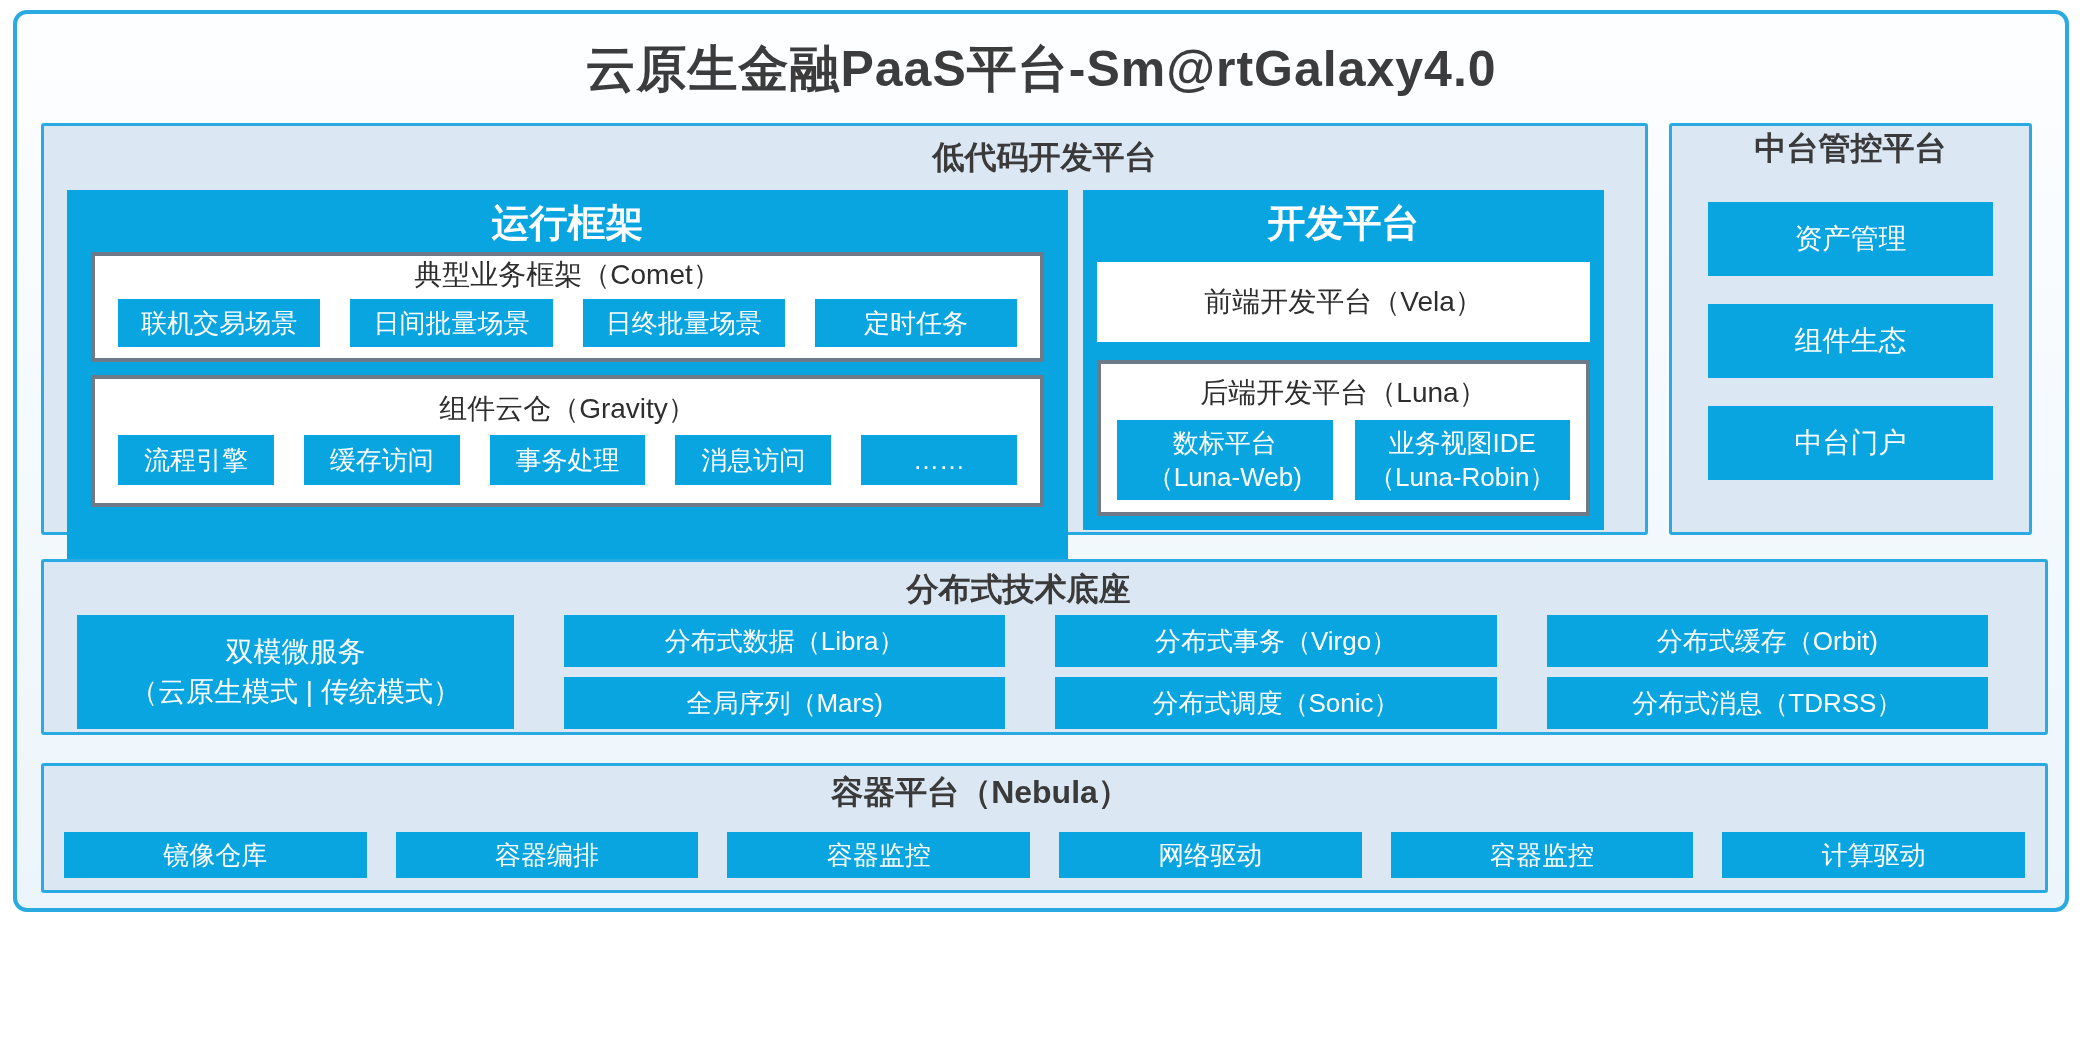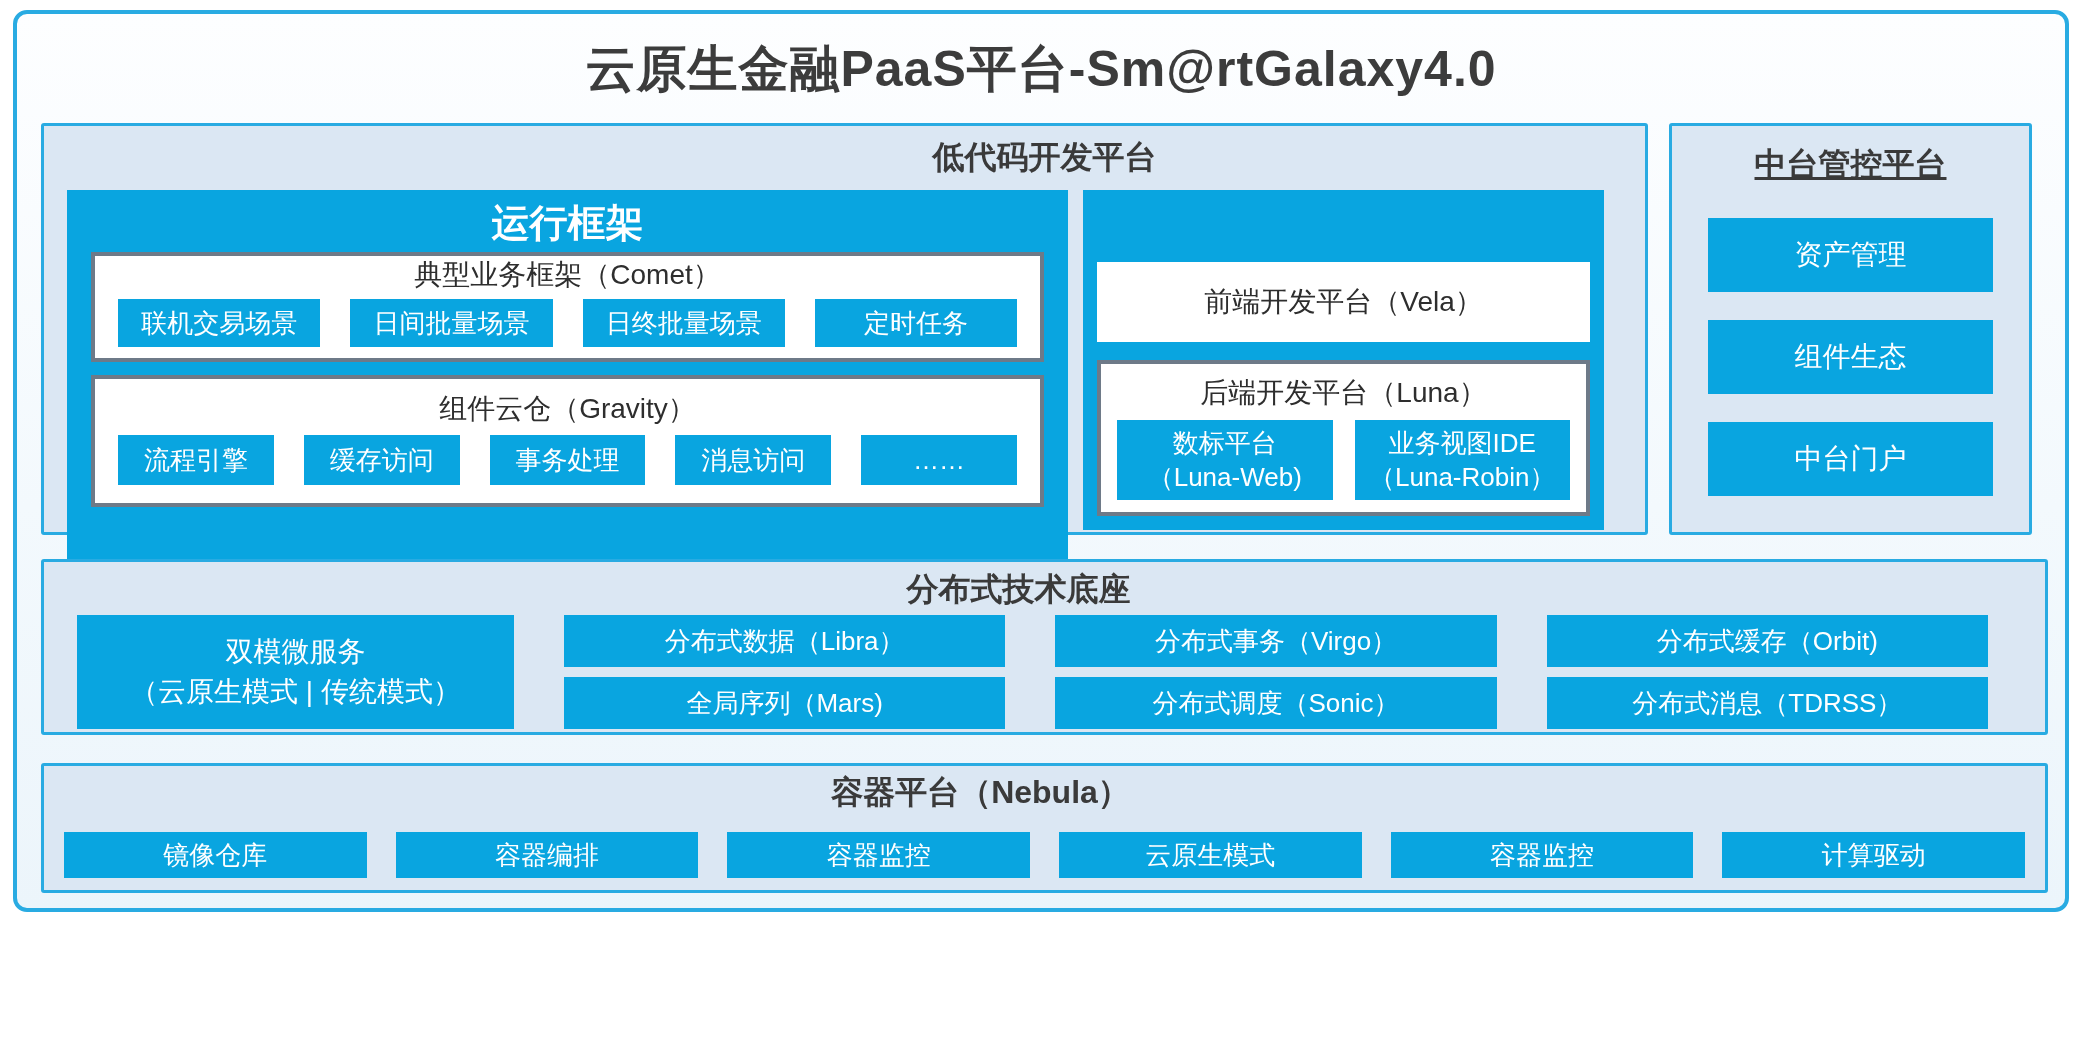--- a/index.html
+++ b/index.html
@@ -12,21 +12,21 @@
     background:linear-gradient(180deg,#fdfeff 0%,#f3f9fd 55%,#ecf5fb 100%);}
   .main-title{margin-top:22px;text-align:center;font-size:50px;font-weight:700;color:#3c3c3c;letter-spacing:1px;}
 
   
   .panel{position:absolute;box-sizing:border-box;background:#dbe7f3;border:3px solid #29abe2;border-radius:3px;}
   .panel-head{font-size:32px;font-weight:700;color:#3a3a3a;text-align:center;line-height:44px;}
 
   .lowcode{left:24px;top:109px;width:1607px;height:412px;}
   .lowcode .panel-head{margin-top:9px;transform:translateX(200px);}
   .midctrl{left:1652px;top:109px;width:363px;height:412px;}
-  .midctrl .panel-head{padding-top:16px;text-decoration:underline;}
+  .midctrl .panel-head{}
   .dist{left:24px;top:545px;width:2007px;height:176px;}
   .dist .panel-head{margin-top:5px;transform:translateX(-26px);}
   .containerp{left:24px;top:749px;width:2007px;height:130px;}
   .containerp .panel-head{padding-top:4px;transform:translateX(-64px);}
   .blue-panel{position:absolute;background:#09a5e0;}
   .runtime{left:23px;top:64px;width:1001px;height:404px;}
   .dev{left:1039px;top:64px;width:521px;height:340px;}
   .blue-title{color:#ffffff;font-size:38px;font-weight:700;text-align:center;padding-top:10px;line-height:46px;}
 
   
@@ -102,20 +102,21 @@
             <div class="btn">流程引擎</div>
             <div class="btn">缓存访问</div>
             <div class="btn">事务处理</div>
             <div class="btn">消息访问</div>
             <div class="btn">……</div>
           </div>
         </div>
       </div>
 
       <div class="blue-panel dev">
+        <div class="blue-title">开发平台</div>
 
         <div class="white-box vela">
           <div class="box-title">前端开发平台（Vela）</div>
         </div>
 
         <div class="white-box bordered luna">
           <div class="box-title">后端开发平台（Luna）</div>
           <div class="btn-row luna-row">
             <div class="btn">
               <span>数标平台</span>
@@ -158,21 +159,21 @@
         </div>
       </div>
     </div>
 
     <div class="panel containerp">
       <div class="panel-head">容器平台（Nebula）</div>
       <div class="btn-row container-row">
         <div class="btn">镜像仓库</div>
         <div class="btn">容器编排</div>
         <div class="btn">容器监控</div>
-        <div class="btn">云原生模式</div>
+        <div class="btn">网络驱动</div>
         <div class="btn">容器监控</div>
         <div class="btn">计算驱动</div>
       </div>
     </div>
 
   </div>
 
 
 </div>
 

